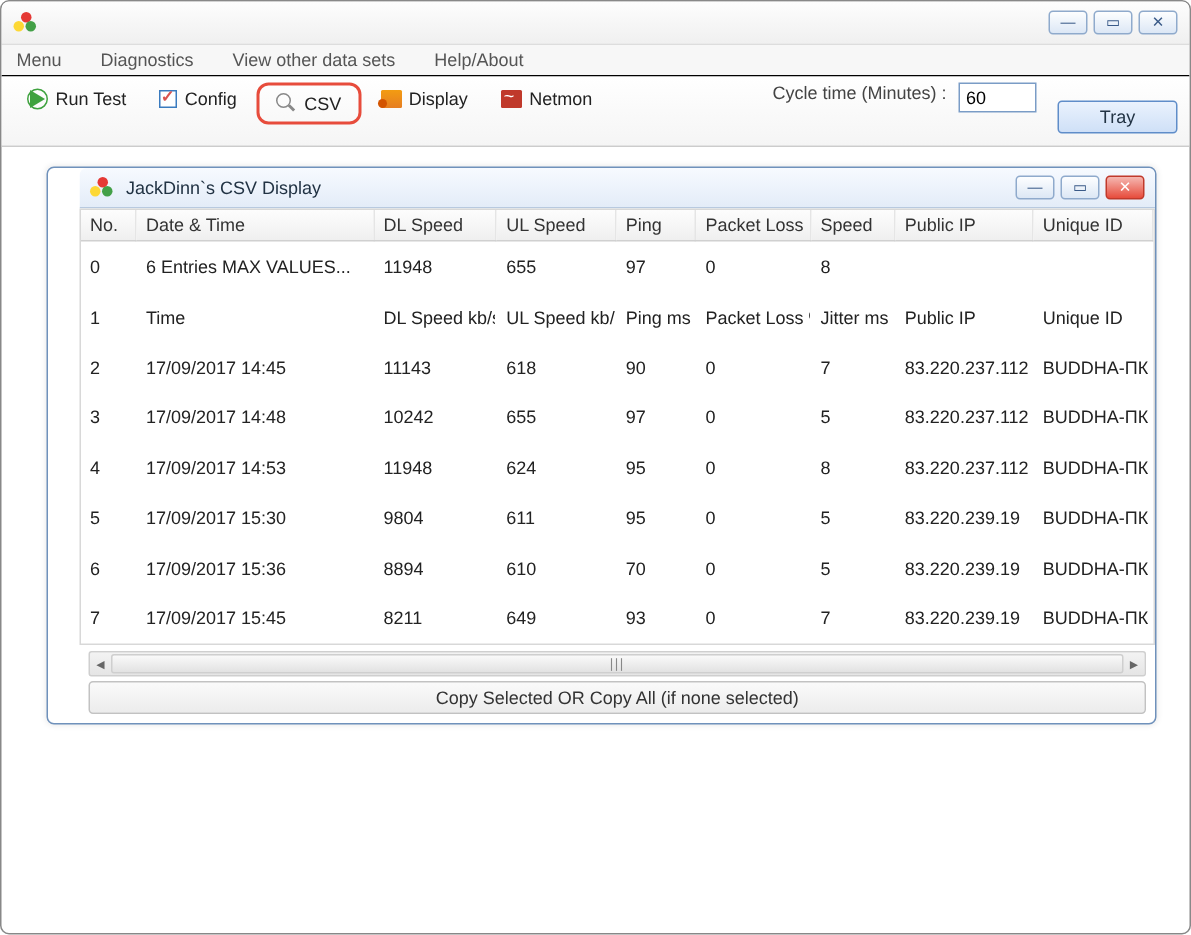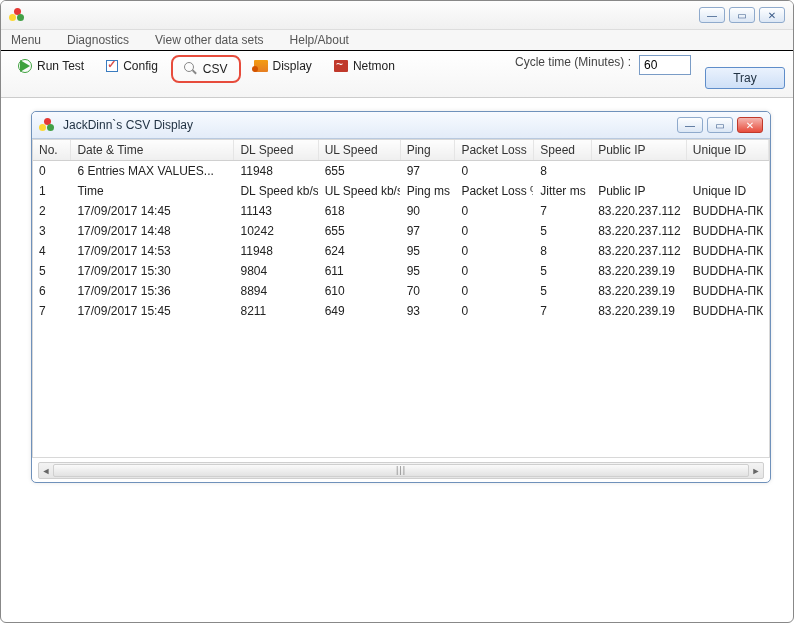--- a/index.html
+++ b/index.html
@@ -36,25 +36,25 @@
 .ic-netmon { width:14px; height:12px; background:#c0392b; border-radius:1px; position:relative; }
 .ic-netmon::after{content:'~'; color:#fff; position:absolute; left:2px; top:-3px; font-size:12px;}
 
 .csv-highlight { border: 2.5px solid #e74c3c; border-radius: 8px; padding: 2px 6px; display:flex; align-items:center; gap:5px;}
 
 .toolbar-spacer { flex: 1; }
 .cycle-label { color:#444; margin-right:4px; }
 .cycle-input { width: 52px; border:1px solid #7a9cc6; padding:2px 4px; background:#fff; }
 .tray-btn { margin-left: 10px; width: 80px; padding: 3px 0; text-align:center; border:1px solid #5f8dc9; border-radius:3px; background:linear-gradient(#eaf2fd,#cfe0f7); cursor:pointer; color:#234;margin-top:12px; }
 
-.child-window { position: absolute; left: 30px; top: 110px; width: 740px; height: 372px; border: 1px solid #6f91bb; border-radius: 5px; background: #fff; box-shadow: 0 0 4px rgba(0,0,0,.1); display:flex; flex-direction:column;}
+.child-window { position: absolute; left: 30px; top: 110px; width: 740px; height: 372px; border: 1px solid #6f91bb; border-radius: 5px; background: #fff; box-shadow: 0 0 4px rgba(0,0,0,.1); display:flex; flex-direction:column;padding-left:21px;}
 .child-title { display:flex; align-items:center; padding:5px 7px; background:linear-gradient(#f7faff,#e3ecf8); border-bottom:1px solid #b8c9df; border-radius:5px 5px 0 0;}
 .child-title .t { color:#234; margin-left:4px;}
 
-.grid-wrap { flex: 1; overflow: hidden; display:flex; flex-direction:column; border:1px solid #d8d8d8; margin:0;}
+.grid-wrap { flex: 1; overflow: hidden; display:flex; flex-direction:row; border:1px solid #d8d8d8; margin:0;}
 .grid { width: 100%; border-collapse: collapse; table-layout: fixed; }
 .grid th, .grid td { text-align: left; padding: 3px 6px; white-space: nowrap; overflow: hidden; font-size: 12px; color:#222; border-right:1px solid transparent;}
 .grid thead th { background: linear-gradient(#fdfdfd,#efefef); border-bottom:1px solid #d0d0d0; border-right:1px solid #e5e5e5; font-weight: normal; color:#333;}
 .grid tbody tr { height: 18px; }
 .c-no { width: 36px; }
 .c-dt { width: 155px; }
 .c-dl { width: 80px; }
 .c-ul { width: 78px; }
 .c-ping { width: 52px; }
 .c-pl { width: 75px; }
@@ -258,13 +258,14 @@
     <div class="grid-body-area"></div>
   </div>
 
   <div class="hscroll">
     <span class="arr l">◄</span>
     <span class="thumb"></span>
     <span class="ctr">|||</span>
     <span class="arr r">►</span>
   </div>
 
+  <div class="copy-btn">Copy Selected  OR  Copy All (if none selected)</div>
 </div>
 
 </body></html>

